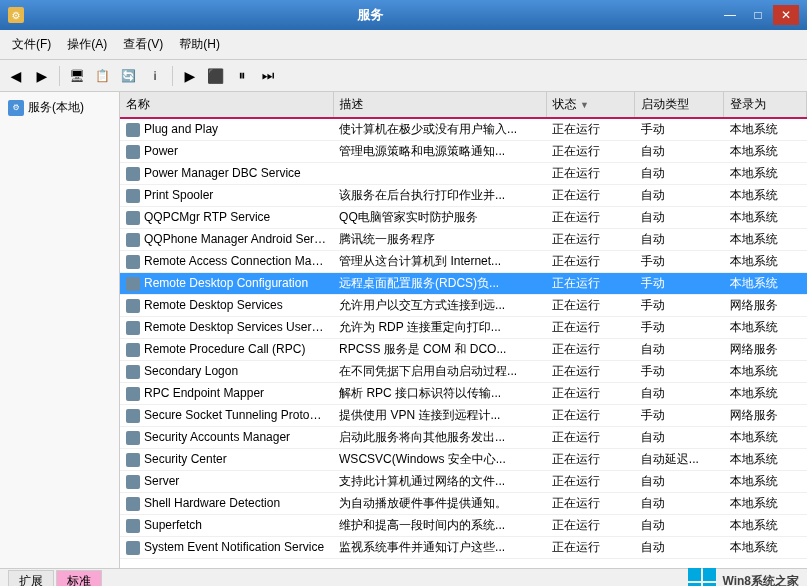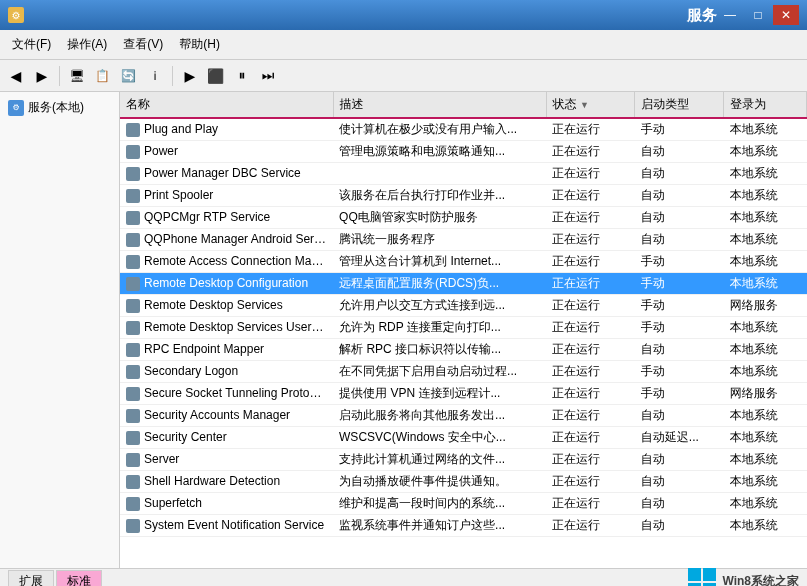--- a/index.html
+++ b/index.html
@@ -25,22 +25,22 @@
     }
     .title-bar-icon {
       width: 16px; height: 16px;
       background: #e8b84b;
       border-radius: 2px;
       display: flex; align-items: center; justify-content: center;
       font-size: 10px;
     }
     .title-bar-title {
       flex: 1;
-      text-align: right;
-      font-size: 15px;
+      text-align: center;
+      font-size: 13px;
       font-weight: bold;
     }
     .title-bar-buttons {
       display: flex; gap: 2px;
     }
     .tb-btn {
       width: 26px; height: 20px;
       display: flex; align-items: center; justify-content: center;
       font-size: 12px; cursor: pointer; color: white;
       background: transparent; border: none;
@@ -314,31 +314,38 @@
             <td>网络服务</td>
           </tr>
           <tr>
             <td><span class="service-icon gear"></span>Remote Desktop Services UserMo...</td>
             <td>允许为 RDP 连接重定向打印...</td>
             <td>正在运行</td>
             <td>手动</td>
             <td>本地系统</td>
           </tr>
           <tr>
+            <td><span class="service-icon gear"></span>Remote Procedure Call (RPC)</td>
+            <td>RPCSS 服务是 COM 和 DCO...</td>
+            <td>正在运行</td>
+            <td>自动</td>
+            <td>网络服务</td>
+          </tr>
+          <tr>
+            <td><span class="service-icon gear"></span>Secondary Logon</td>
+            <td>在不同凭据下启用自动启动过程...</td>
+            <td>正在运行</td>
+            <td>手动</td>
+            <td>本地系统</td>
+          </tr>
+          <tr>
             <td><span class="service-icon gear"></span>RPC Endpoint Mapper</td>
             <td>解析 RPC 接口标识符以传输...</td>
             <td>正在运行</td>
             <td>自动</td>
-            <td>本地系统</td>
-          </tr>
-          <tr>
-            <td><span class="service-icon gear"></span>Secondary Logon</td>
-            <td>在不同凭据下启用自动启动过程...</td>
-            <td>正在运行</td>
-            <td>手动</td>
             <td>本地系统</td>
           </tr>
           <tr>
             <td><span class="service-icon gear"></span>Secure Socket Tunneling Protocol S...</td>
             <td>提供使用 VPN 连接到远程计...</td>
             <td>正在运行</td>
             <td>手动</td>
             <td>网络服务</td>
           </tr>
           <tr>

